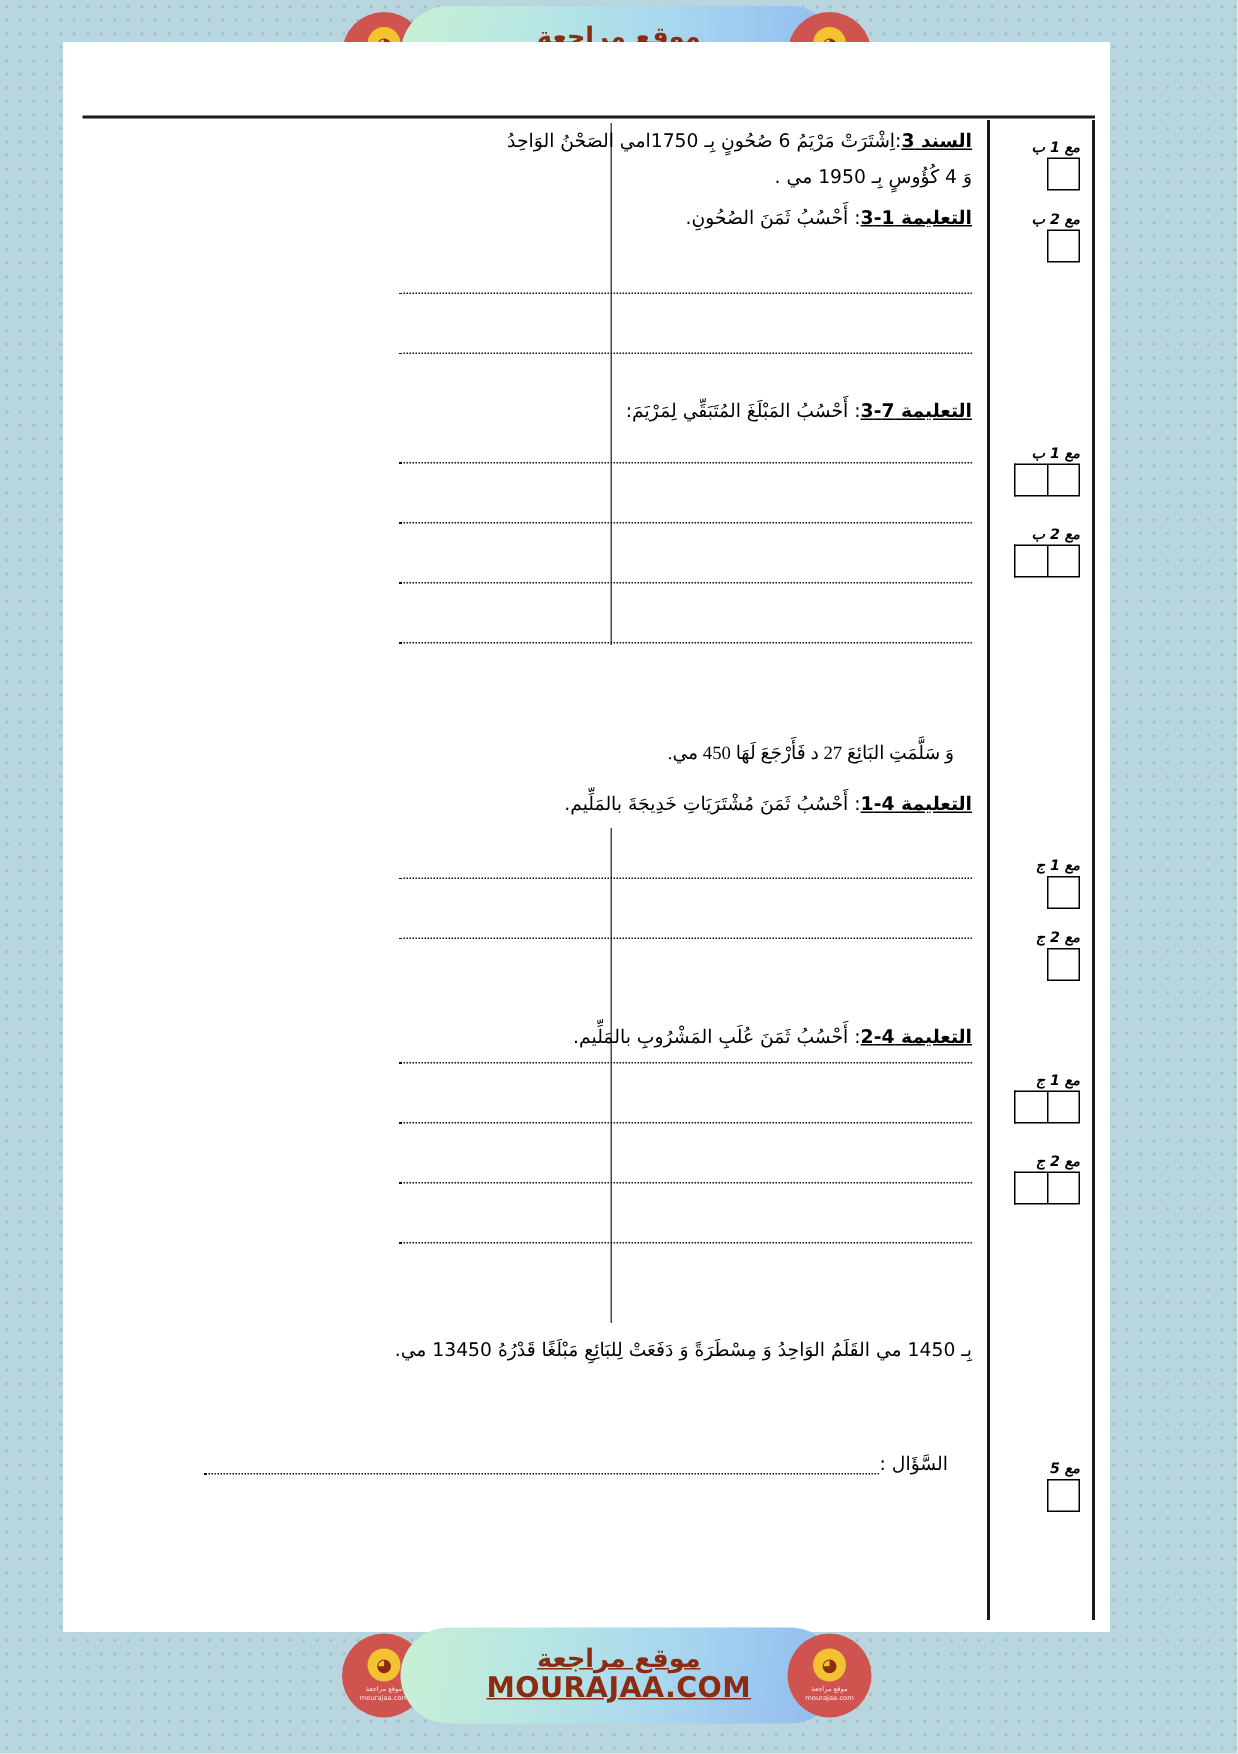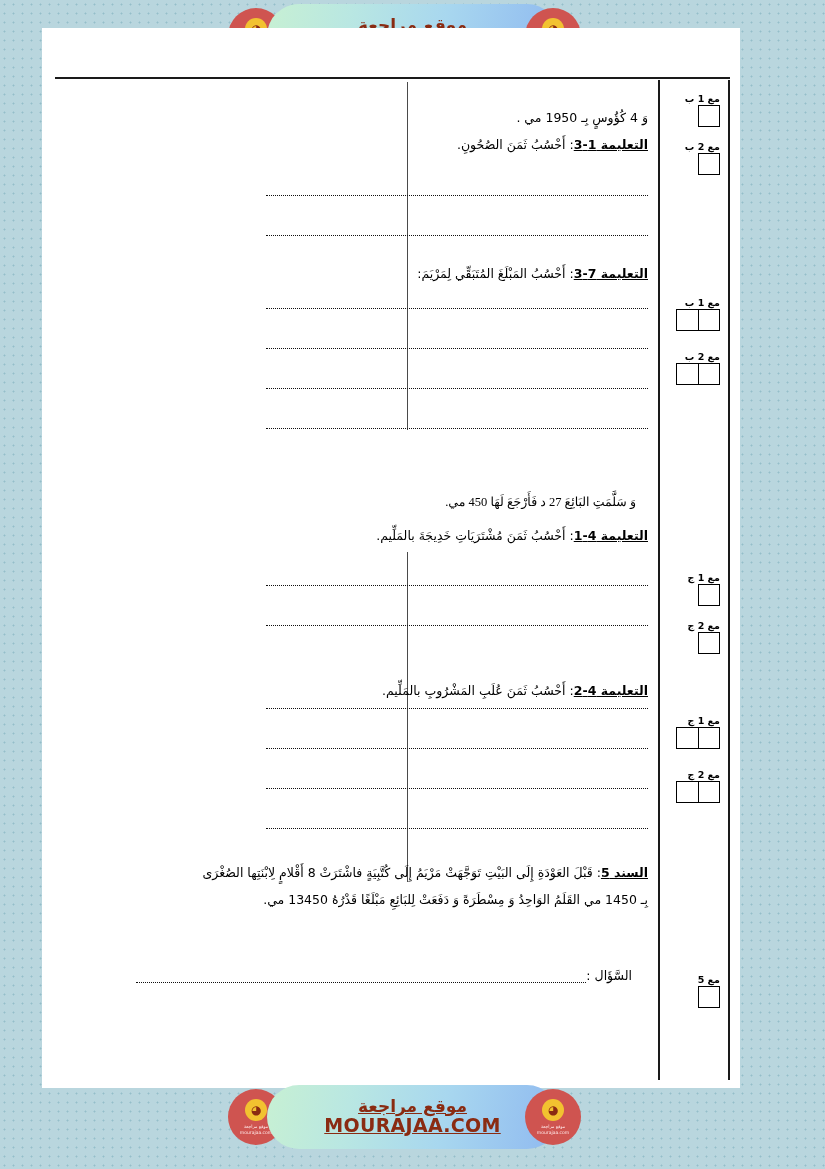--- a/index.html
+++ b/index.html
@@ -94,20 +94,21 @@
     height: 0;
     border-top: 1.6px dotted #111;
   }
 
   
   .score-group {
     position: absolute;
     right: 8px;
     direction: rtl;
     text-align: right;
+    font-style: italic;
   }
   .score-label {
     font-size: 9.5px;
     font-weight: bold;
     color: #000;
     line-height: 1;
     margin-bottom: 1px;
     white-space: nowrap;
     letter-spacing: -0.2px;
   }
@@ -300,20 +301,23 @@
           <div class="score-cell"></div>
         </div>
       </div>
     </div>
 
     <div class="inner-rule" style="right:322px; top:2px;  height:348px;"></div>
     <div class="inner-rule" style="right:322px; top:472px; height:330px;"></div>
 
     <div class="content">
 
+      <div class="line" style="right:10px; top:6px;">
+        <span class="u">السند 3</span><span>:اِشْتَرَتْ مَرْيَمُ 6 صُحُونٍ بِـ 1750امي الصَحْنُ الوَاحِدُ</span>
+      </div>
       <div class="line" style="right:10px; top:30px;">وَ 4 كُؤُوسٍ بِـ 1950 مي .</div>
 
       <div class="line" style="right:10px; top:57px;">
         <span class="u">التعليمة 1-3</span><span>:  أَحْسُبُ ثَمَنَ الصُحُونِ.</span>
       </div>
 
       <div class="dots" style="right:10px; top:115px; width:382px;"></div>
       <div class="dots" style="right:10px; top:155px; width:382px;"></div>
 
       <div class="line" style="right:10px; top:186px;">
@@ -336,23 +340,20 @@
 
       <div class="line" style="right:10px; top:603px;">
         <span class="u">التعليمة 4-2</span><span>: أَحْسُبُ ثَمَنَ عُلَبِ المَشْرُوبِ بالمَلِّيم.</span>
       </div>
 
       <div class="dots" style="right:10px; top:628px; width:382px;"></div>
       <div class="dots" style="right:10px; top:668px; width:382px;"></div>
       <div class="dots" style="right:10px; top:708px; width:382px;"></div>
       <div class="dots" style="right:10px; top:748px; width:382px;"></div>
 
-      <div class="line" style="right:10px; top:785px;">
-        <span class="u">السند 5</span><span>: قَبْلَ العَوْدَةِ إِلَى البَيْتِ تَوَجَّهَتْ مَرْيَمُ إِلَى كُتَّبِيَةٍ فاشْتَرَتْ 8 أَقْلامٍ لِابْنَتِها الصُغْرَى</span>
-      </div>
       <div class="line" style="right:10px; top:812px;">بِـ 1450 مي القَلَمُ الوَاحِدُ وَ مِسْطَرَةً وَ دَفَعَتْ لِلبَائِعِ مَبْلَغًا قَدْرُهُ 13450 مي.</div>
 
 
       <div class="line" style="right:26px; top:888px;margin-left:12px;">السَّؤَال :</div>
       <div class="dots" style="right:72px; top:902px; width:450px;"></div>
 
     </div>
   </div>
 </div>
 

